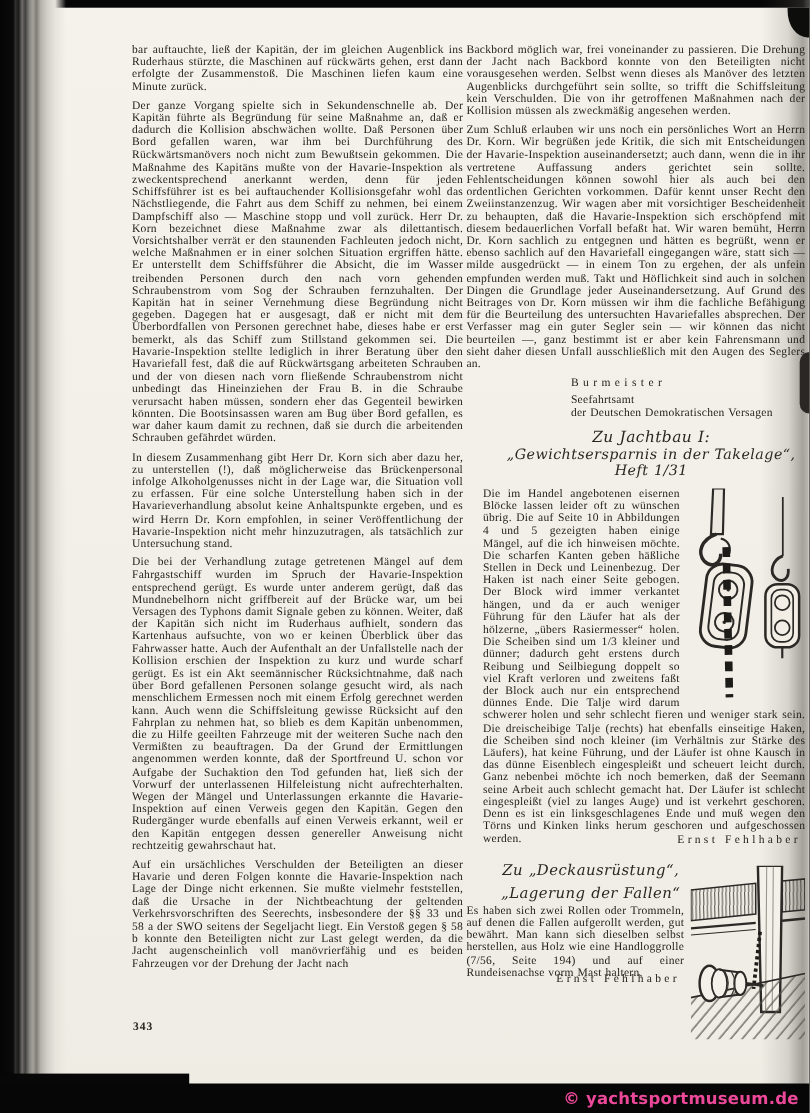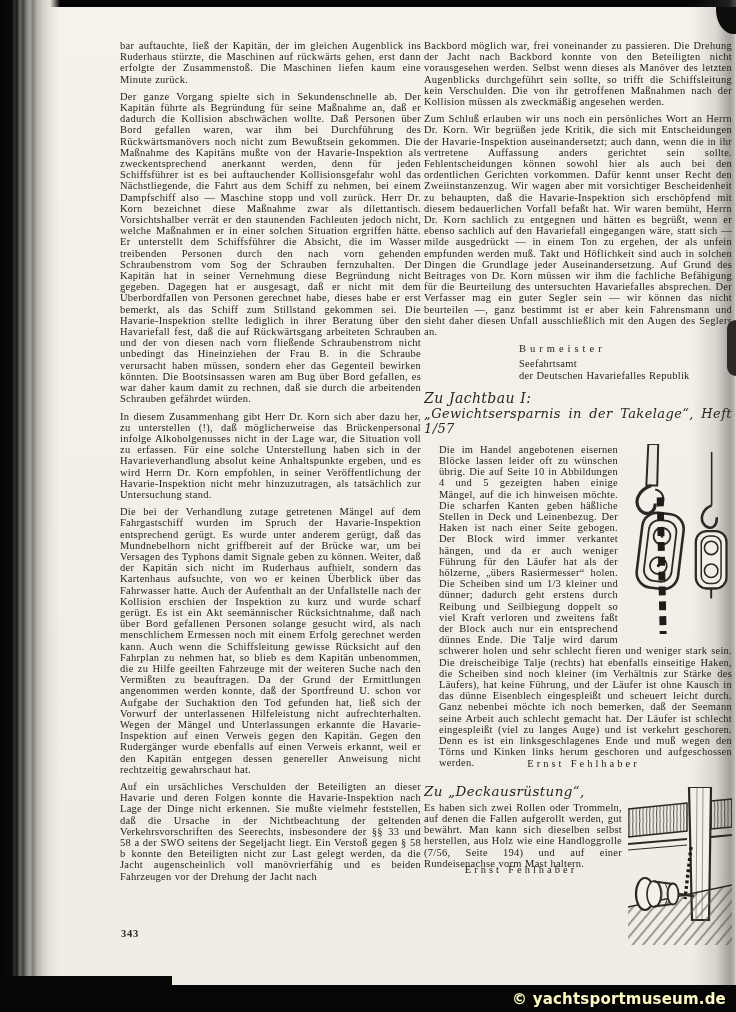--- a/index.html
+++ b/index.html
@@ -6,21 +6,21 @@
   .scan{
     position:relative;width:736px;height:1012px;overflow:hidden;
     background:linear-gradient(180deg,#f5f2eb 0%,#f2efe8 55%,#efece4 100%);
     font-family:"Liberation Serif","DejaVu Serif",serif;color:#26231e;
   }
   
   .top-bar{position:absolute;top:0;left:0;right:0;height:7px;background:#060606;}
   .bottom-bar{position:absolute;bottom:0;left:0;right:0;height:27px;background:#060606;
     display:flex;align-items:center;justify-content:flex-end;padding-right:10px;box-sizing:border-box;}
   .bottom-step{position:absolute;bottom:26px;left:0;width:172px;height:10px;background:#070707;}
-  .watermark{color:#fef9c3;font-family:"DejaVu Sans","Liberation Sans",sans-serif;
+  .watermark{color:#ec4899;font-family:"DejaVu Sans","Liberation Sans",sans-serif;
     font-weight:bold;font-size:15px;letter-spacing:0.2px;}
   .gutter{position:absolute;left:0;top:0;bottom:0;width:60px;
     background:linear-gradient(90deg,#050505 0px,#0a0a0a 12px,#30302e 14px,#1c1c1a 17px,
       #6e6c68 20px,#434140 23px,#8b8984 27px,#a5a29c 30px,#7e7c77 33px,#b5b2ab 37px,
       #d2cfc8 43px,#e6e3db 50px,rgba(242,238,231,0) 60px);}
   .right-shadow{position:absolute;right:0;top:0;bottom:0;width:44px;
     background:linear-gradient(90deg,rgba(80,78,74,0) 0%,rgba(95,92,88,0.18) 55%,
       rgba(70,68,64,0.45) 86%,rgba(125,122,117,0.5) 96%,rgba(190,187,182,0.35) 100%);}
   .corner-tr{position:absolute;top:7px;right:0;width:20px;height:27px;background:#0d0d0c;
     border-radius:0 0 0 90%;}
@@ -35,27 +35,27 @@
   .col p{margin:0 0 6px 0;}
   .pagenum{position:absolute;left:121px;top:928px;font-size:10.5px;font-weight:bold;
     letter-spacing:0.8px;color:#2a2723;}
 
   
   .sig-block{margin:4px 0 6px 95px;line-height:12.5px;font-size:10.5px;text-align:left;}
   .sig-name{letter-spacing:4px;margin-bottom:2px;}
 
   
   .art{margin-top:7px;}
-  .art-h{font-style:italic;font-family:"DejaVu Serif","Liberation Serif",serif;
-    color:#2a2722;letter-spacing:0.4px;}
+  .art-h{font-style:italic;text-align:center;font-family:"DejaVu Serif","Liberation Serif",serif;
+    color:#2a2722;letter-spacing:0.4px;margin-left:28px;}
   .art1 .h1{font-size:14px;line-height:16px;}
   .art1 .h2{font-size:13px;line-height:15px;}
   .art-body{margin-top:8px;text-align:justify;margin-left:15px;}
   .illus1{float:right;width:108px;height:193px;margin:0 0 2px 6px;}
-  .sig-right{text-align:center;letter-spacing:3px;font-size:10.5px;margin-top:-11px;padding-right:4px;}
+  .sig-right{text-align:right;letter-spacing:3px;font-size:10.5px;margin-top:-11px;padding-right:4px;}
 
   .art2{margin-top:12px;position:relative;}
   .art2-left{width:198px;}
   .art2 .art-h{font-size:13.5px;line-height:21px;}
   .art2-body{margin-top:6px;text-align:justify;}
   .illus2{position:absolute;right:0;top:6px;width:104px;height:158px;}
 
   svg{display:block;width:100%;height:100%;}
 </style>
 </head>
@@ -77,26 +77,26 @@
     <p>Auf ein ursächliches Verschulden der Beteiligten an dieser Havarie und deren Folgen konnte die Havarie-Inspektion nach Lage der Dinge nicht erkennen. Sie mußte vielmehr feststellen, daß die Ursache in der Nichtbeachtung der geltenden Verkehrsvorschriften des Seerechts, insbesondere der §§ 33 und 58 a der SWO seitens der Segeljacht liegt. Ein Verstoß gegen § 58 b konnte den Beteiligten nicht zur Last gelegt werden, da die Jacht augenscheinlich voll manövrierfähig und es beiden Fahrzeugen vor der Drehung der Jacht nach</p>
   </div>
 
   <div class="col col-right">
     <p>Backbord möglich war, frei voneinander zu passieren. Die Drehung der Jacht nach Backbord konnte von den Beteiligten nicht vorausgesehen werden. Selbst wenn dieses als Manöver des letzten Augenblicks durchgeführt sein sollte, so trifft die Schiffsleitung kein Verschulden. Die von ihr getroffenen Maßnahmen nach der Kollision müssen als zweckmäßig angesehen werden.</p>
     <p>Zum Schluß erlauben wir uns noch ein persönliches Wort an Herrn Dr. Korn. Wir begrüßen jede Kritik, die sich mit Entscheidungen der Havarie-Inspektion auseinandersetzt; auch dann, wenn die in ihr vertretene Auffassung anders gerichtet sein sollte. Fehlentscheidungen können sowohl hier als auch bei den ordentlichen Gerichten vorkommen. Dafür kennt unser Recht den Zweiinstanzenzug. Wir wagen aber mit vorsichtiger Bescheidenheit zu behaupten, daß die Havarie-Inspektion sich erschöpfend mit diesem bedauerlichen Vorfall befaßt hat. Wir waren bemüht, Herrn Dr. Korn sachlich zu entgegnen und hätten es begrüßt, wenn er ebenso sachlich auf den Havariefall eingegangen wäre, statt sich — milde ausgedrückt — in einem Ton zu ergehen, der als unfein empfunden werden muß. Takt und Höflichkeit sind auch in solchen Dingen die Grundlage jeder Auseinandersetzung. Auf Grund des Beitrages von Dr. Korn müssen wir ihm die fachliche Befähigung für die Beurteilung des untersuchten Havariefalles absprechen. Der Verfasser mag ein guter Segler sein — wir können das nicht beurteilen —, ganz bestimmt ist er aber kein Fahrensmann und sieht daher diesen Unfall ausschließlich mit den Augen des Seglers an.</p>
 
     <div class="sig-block">
       <div class="sig-name">Burmeister</div>
       <div>Seefahrtsamt</div>
-      <div>der Deutschen Havariefalles Republik</div>
+      <div>der Deutschen Demokratischen Versagen</div>
     </div>
 
     <div class="art art1">
       <div class="art-h h1">Zu Jachtbau I:</div>
-      <div class="art-h h2">„Gewichtsersparnis in der Takelage“, Heft 1/57</div>
+      <div class="art-h h2">„Gewichtsersparnis in der Takelage“, Heft 1/31</div>
       <div class="art-body">
         <div class="illus1">
           <svg viewBox="0 0 108 195" xmlns="http://www.w3.org/2000/svg">
 
             <path d="M24,0 L22,42 L33,42 L34,0 Z" fill="#ece8e0" stroke="#2b2926" stroke-width="2"></path>
             <path d="M27,42 C13,47 9,59 16,67 C22,73 31,70 31,60" fill="none" stroke="#2b2926" stroke-width="3.2"></path>
             <path d="M31,46 C39,48 41,55 38,62" fill="none" stroke="#2b2926" stroke-width="2"></path>
             <g transform="rotate(7 36 108)">
               <rect x="15" y="70" width="42" height="76" rx="15" fill="#f2eee6" stroke="#2b2926" stroke-width="2.6"></rect>
               <rect x="22" y="77" width="28" height="62" rx="11" fill="none" stroke="#2b2926" stroke-width="1.8"></rect>
@@ -150,20 +150,21 @@
           <ellipse cx="17" cy="107" rx="9" ry="16" fill="#f4f1ea" stroke="#2b2926" stroke-width="2.2"></ellipse>
           <ellipse cx="26" cy="107" rx="7" ry="13" fill="#f4f1ea" stroke="#2b2926" stroke-width="1.6"></ellipse>
           <path d="M26,94.5 L45,97 M26,119.5 L45,117" stroke="#2b2926" stroke-width="1.8" fill="none"></path>
           <ellipse cx="45" cy="107" rx="5.5" ry="10.5" fill="#f4f1ea" stroke="#2b2926" stroke-width="1.8"></ellipse>
           <path d="M31,96 C35,103 35,111 31,118 M37,96.5 C41,103 41,111 37,117.5" stroke="#3a3732" stroke-width="1" fill="none"></path>
           <line x1="50" y1="107" x2="66" y2="109" stroke="#2b2926" stroke-width="2.6"></line>
         </svg>
       </div>
       <div class="art2-left">
         <div class="art-h">Zu „Deckausrüstung“,</div>
+        <div class="art-h">„Lagerung der Fallen“</div>
         <p class="art2-body">Es haben sich zwei Rollen oder Trommeln, auf denen die Fallen aufgerollt werden, gut bewährt. Man kann sich dieselben selbst herstellen, aus Holz wie eine Handloggrolle (7/56, Seite 194) und auf einer Rundeisenachse vorm Mast haltern.</p>
         <div class="sig-right">Ernst Fehlhaber</div>
       </div>
     </div>
   </div>
 
   <div class="pagenum">343</div>
 
   <div class="bottom-step"></div>
   <div class="bottom-bar">

